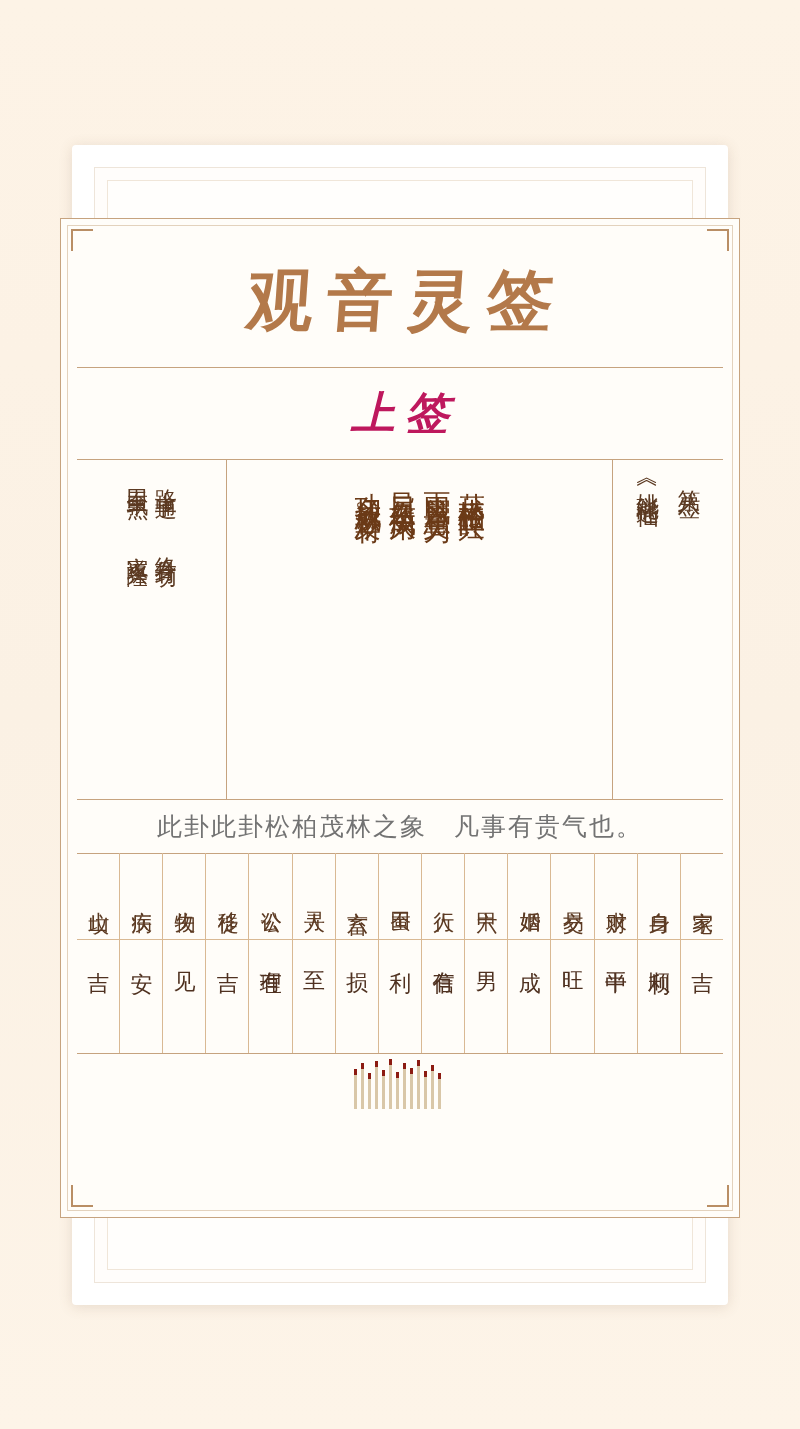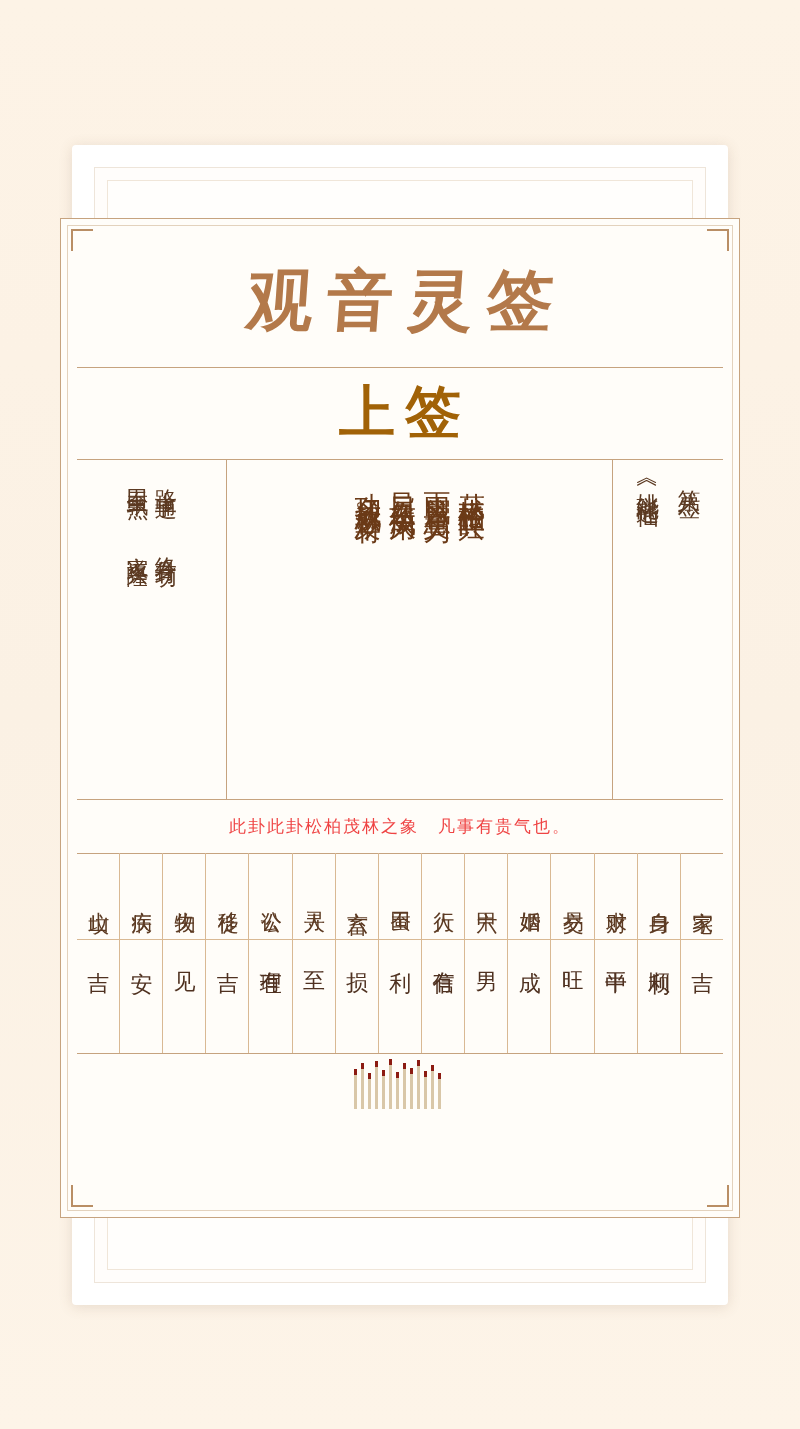--- a/index.html
+++ b/index.html
@@ -92,25 +92,26 @@
   }
 
   .grade-row {
     position: absolute;
     left: 16px; top: 148px; right: 16px;
     height: 92px;
     border-bottom: 1px solid #c6a37f;
     display: flex; align-items: center; justify-content: center;
   }
   .grade {
-    font-size: 56px;
+    font-size: 44px;
     font-weight: bold;
     letter-spacing: 10px;
     text-indent: 10px;
-    color: #a16207;
+    color: #be185d;
+    font-style: italic;
   }
 
   
   .poem-row {
     position: absolute;
     left: 16px; top: 240px; right: 16px;
     height: 340px;
     border-bottom: 1px solid #c6a37f;
     display: flex;
     flex-direction: row;
@@ -150,22 +151,22 @@
 
   
   .interp-row {
     position: absolute;
     left: 16px; top: 580px; right: 16px;
     height: 54px;
     border-bottom: 1px solid #c6a37f;
     display: flex; align-items: center; justify-content: center;
   }
   .interp {
-    font-size: 17px;
-    color: #ef4444;
+    font-size: 25px;
+    color: #737373;
     letter-spacing: 2px;
     font-family: Liberation Mono, monospace;
   }
 
   
   .table-wrap {
     position: absolute;
     left: 16px; top: 634px; right: 16px;
     height: 200px;
     border-bottom: 1px solid #c6a37f;

